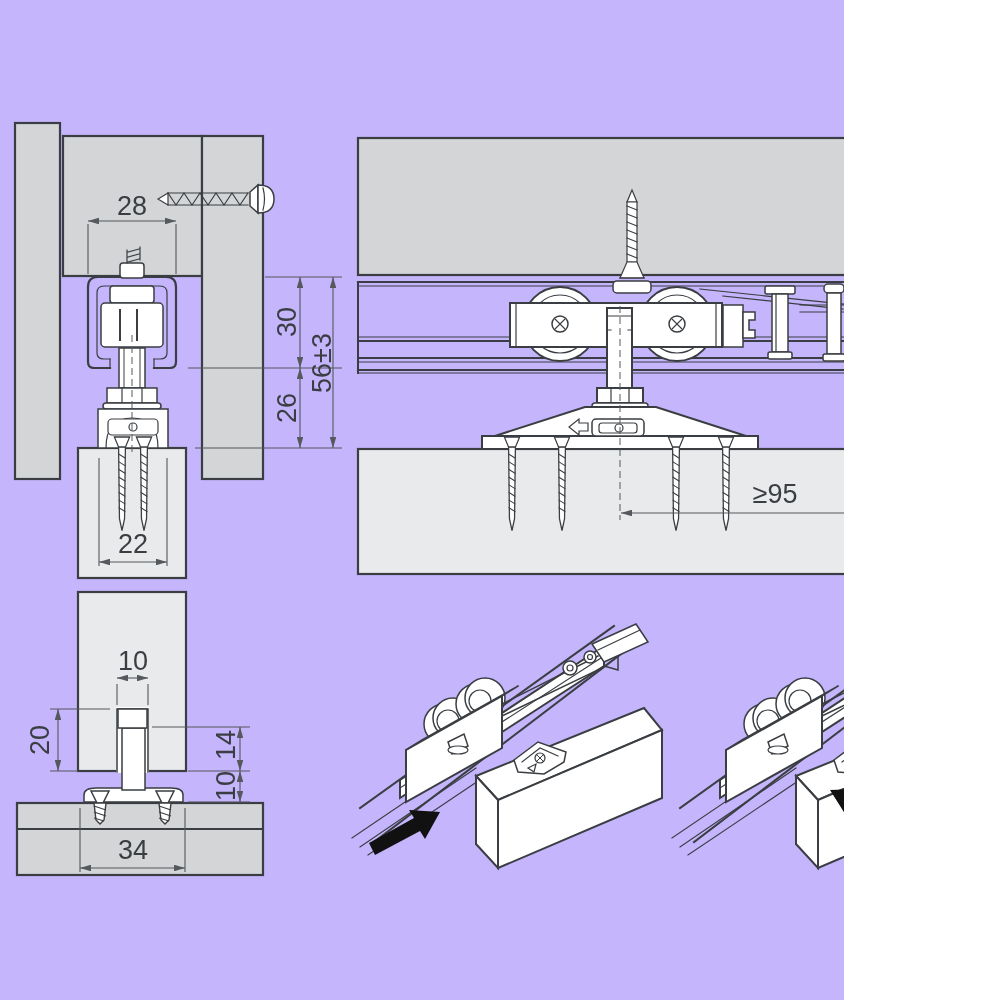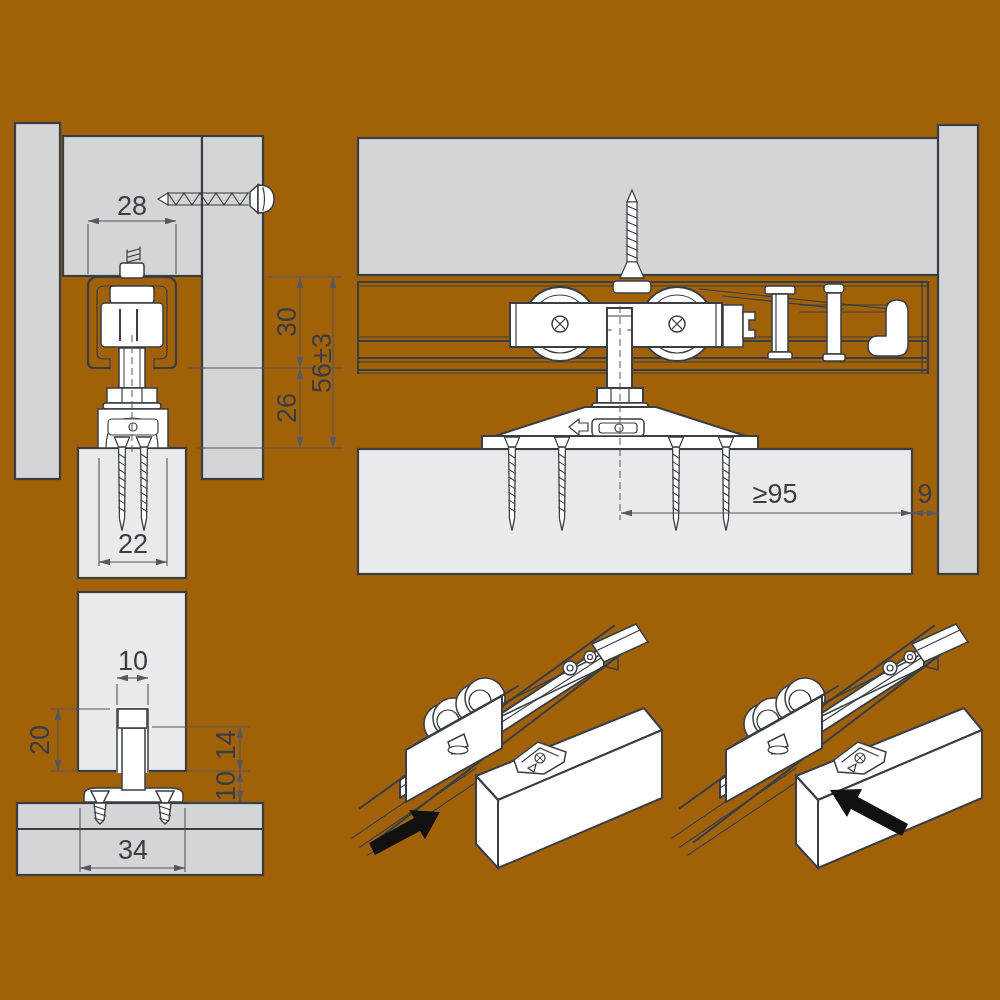--- a/index.html
+++ b/index.html
@@ -1,16 +1,16 @@
 <!DOCTYPE html>
 <html><head>
 <meta charset="utf-8">
 <style>
   html,body{margin:0;padding:0;background:#ffffff;}
-  #stage{position:relative;width:1000px;height:1000px;background:#a16207;overflow:hidden;
+  #stage{position:relative;width:844px;height:1000px;background:#c4b5fd;overflow:hidden;
          font-family:"Liberation Sans",sans-serif;}
   svg{display:block;}
   .o22{stroke:#3a3e42;stroke-width:2.2;fill:none;stroke-linecap:square;}
   .o2{stroke:#3a3e42;stroke-width:2;fill:none;stroke-linecap:square;}
   .o15{stroke:#3a3e42;stroke-width:1.5;fill:none;stroke-linecap:square;}
   .o12{stroke:#3a3e42;stroke-width:1.2;fill:none;stroke-linecap:square;}
   .fw{fill:#ffffff;stroke:#3a3e42;stroke-width:2;}
   .fw15{fill:#ffffff;stroke:#3a3e42;stroke-width:1.5;}
   .fw12{fill:#ffffff;stroke:#3a3e42;stroke-width:1.2;}
   .po{stroke:#3a3e42;stroke-width:2.2;} 

